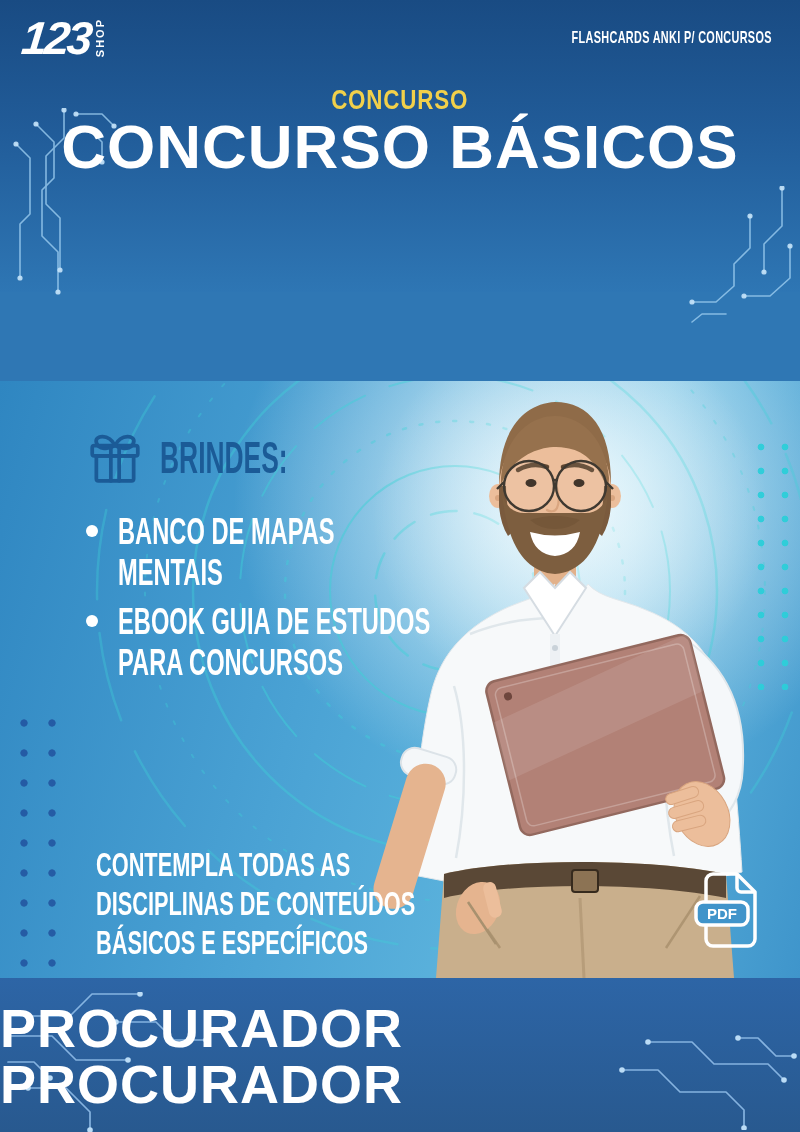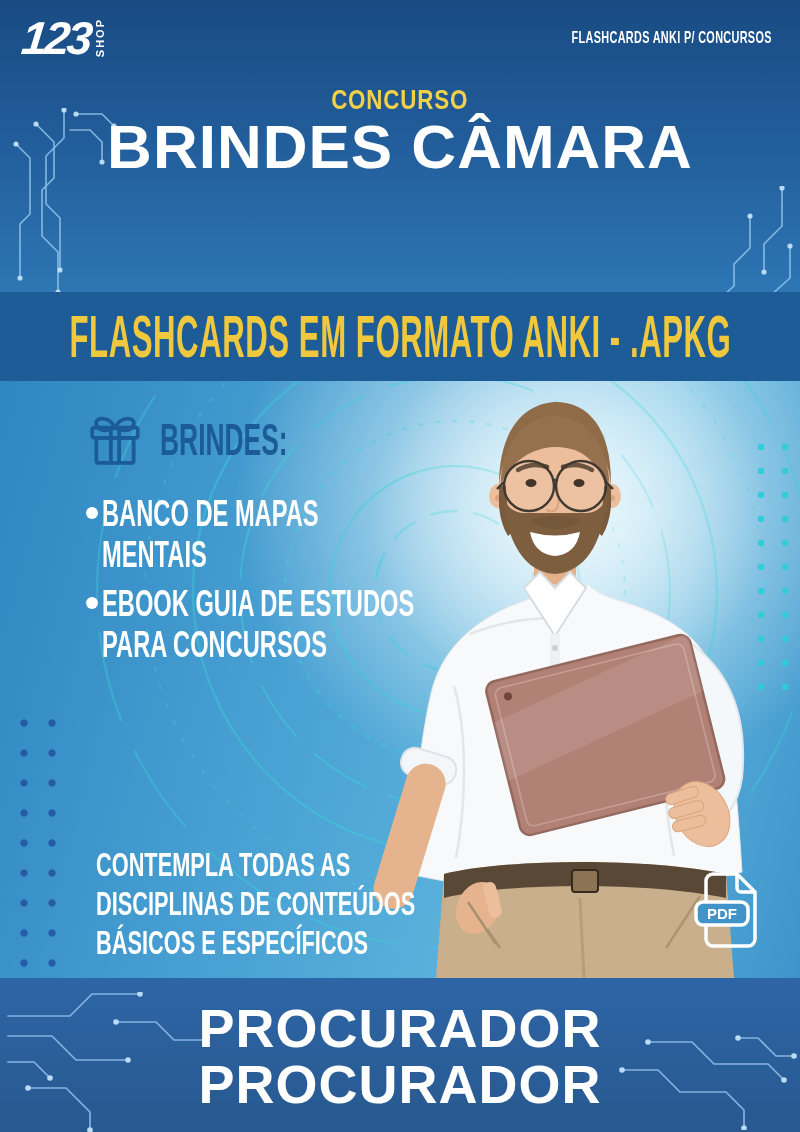--- a/index.html
+++ b/index.html
@@ -34,41 +34,41 @@
   .glow{position:absolute;left:370px;top:-65px;width:400px;height:400px;border-radius:50%;
     background:radial-gradient(circle,rgba(245,252,254,.65),rgba(245,252,254,0) 70%);}
   .dots-right{position:absolute;right:8px;top:51px;width:46px;height:258px;
     background-image:radial-gradient(circle,rgba(44,206,217,.95) 3px,rgba(44,206,217,0) 3.7px);
     background-size:24px 24px;background-position:3px 3px;}
   .dots-left{position:absolute;left:8px;top:325px;width:50px;height:262px;
     background-image:radial-gradient(circle,rgba(33,82,158,.85) 3.3px,rgba(33,82,158,0) 4px);
     background-size:28px 30px;background-position:2px 2px;}
   .circles{position:absolute;left:-50px;top:-60px;pointer-events:none;}
   
-  .brindes{position:absolute;left:86px;top:30px;}
+  .brindes{position:absolute;left:86px;top:48px;}
   .sec-head{display:flex;align-items:center;gap:16px;}
   .sec-head .txt{color:#1B5B97;font-size:44px;font-weight:bold;white-space:nowrap;
     display:inline-block;transform:scaleX(.6);transform-origin:left center;}
   .blist{list-style:none;margin:24px 0 0 0;padding:0;}
-  .blist li{display:flex;gap:4px;margin-bottom:8px;}
+  .blist li{display:flex;gap:20px;margin-bottom:8px;}
   .bdot{width:12px;height:12px;border-radius:50%;background:#fff;margin-top:14px;flex:none;}
   .li-text{color:#fff;font-size:37px;font-weight:bold;line-height:41px;white-space:nowrap;
     display:inline-block;transform:scaleX(.64);transform-origin:left top;}
   .li-text i{display:block;font-style:normal;}
   .edital{position:absolute;left:86px;top:393px;}
   .para{position:absolute;left:96px;top:464px;color:#fff;font-size:34px;font-weight:bold;
     line-height:39px;white-space:nowrap;display:inline-block;transform:scaleX(.64);
     transform-origin:left top;}
   .para i{display:block;font-style:normal;}
   .pdf{position:absolute;left:694px;top:489px;}
   .person{position:absolute;left:350px;top:5px;}
   
   .ftr{position:absolute;left:0;top:978px;width:800px;height:154px;
     background:linear-gradient(180deg,#2d65a6,#28598f);}
-  .ftr-title{position:absolute;left:0;top:22px;width:100%;text-align:center;color:#fff;
+  .ftr-title{position:absolute;left:0;top:22px;width:100%;color:#fff;
     font-weight:bold;font-size:54px;line-height:56px;letter-spacing:1px;}
   .ftr-title span{display:block;}
   .circuit{position:absolute;pointer-events:none;}
 </style>
 </head>
 <body>
 
 <div class="poster">
 
   <div class="hdr">
@@ -116,27 +116,24 @@
       <span class="logo-shop">SHOP</span>
     </div>
 
     <div class="tagline">FLASHCARDS ANKI P/ CONCURSOS</div>
 
     <div class="kicker">
       <span>CONCURSO</span>
     </div>
 
     <h1 class="title" style="margin:0">
-      <span>BRINDES CÂMARA</span>
+      <span>CONCURSO BÁSICOS</span>
     </h1>
   </div>
 
-  <div class="banner">
-    <span>FLASHCARDS EM FORMATO ANKI - .APKG</span>
-  </div>
 
   <div class="mid">
 
     <svg class="circles" width="900" height="700" viewBox="0 0 900 700">
       <g fill="none" stroke="#3ED2D6" stroke-linecap="round">
         <circle cx="505" cy="270" r="80" stroke-width="2.5" opacity=".45" stroke-dasharray="26 18"></circle>
         <circle cx="505" cy="270" r="125" stroke-width="2" opacity=".5"></circle>
         <circle cx="505" cy="270" r="170" stroke-width="2.5" opacity=".4" stroke-dasharray="3 14"></circle>
         <circle cx="505" cy="270" r="215" stroke-width="2" opacity=".45" stroke-dasharray="60 26"></circle>
         <circle cx="505" cy="270" r="262" stroke-width="2.5" opacity=".4"></circle>

